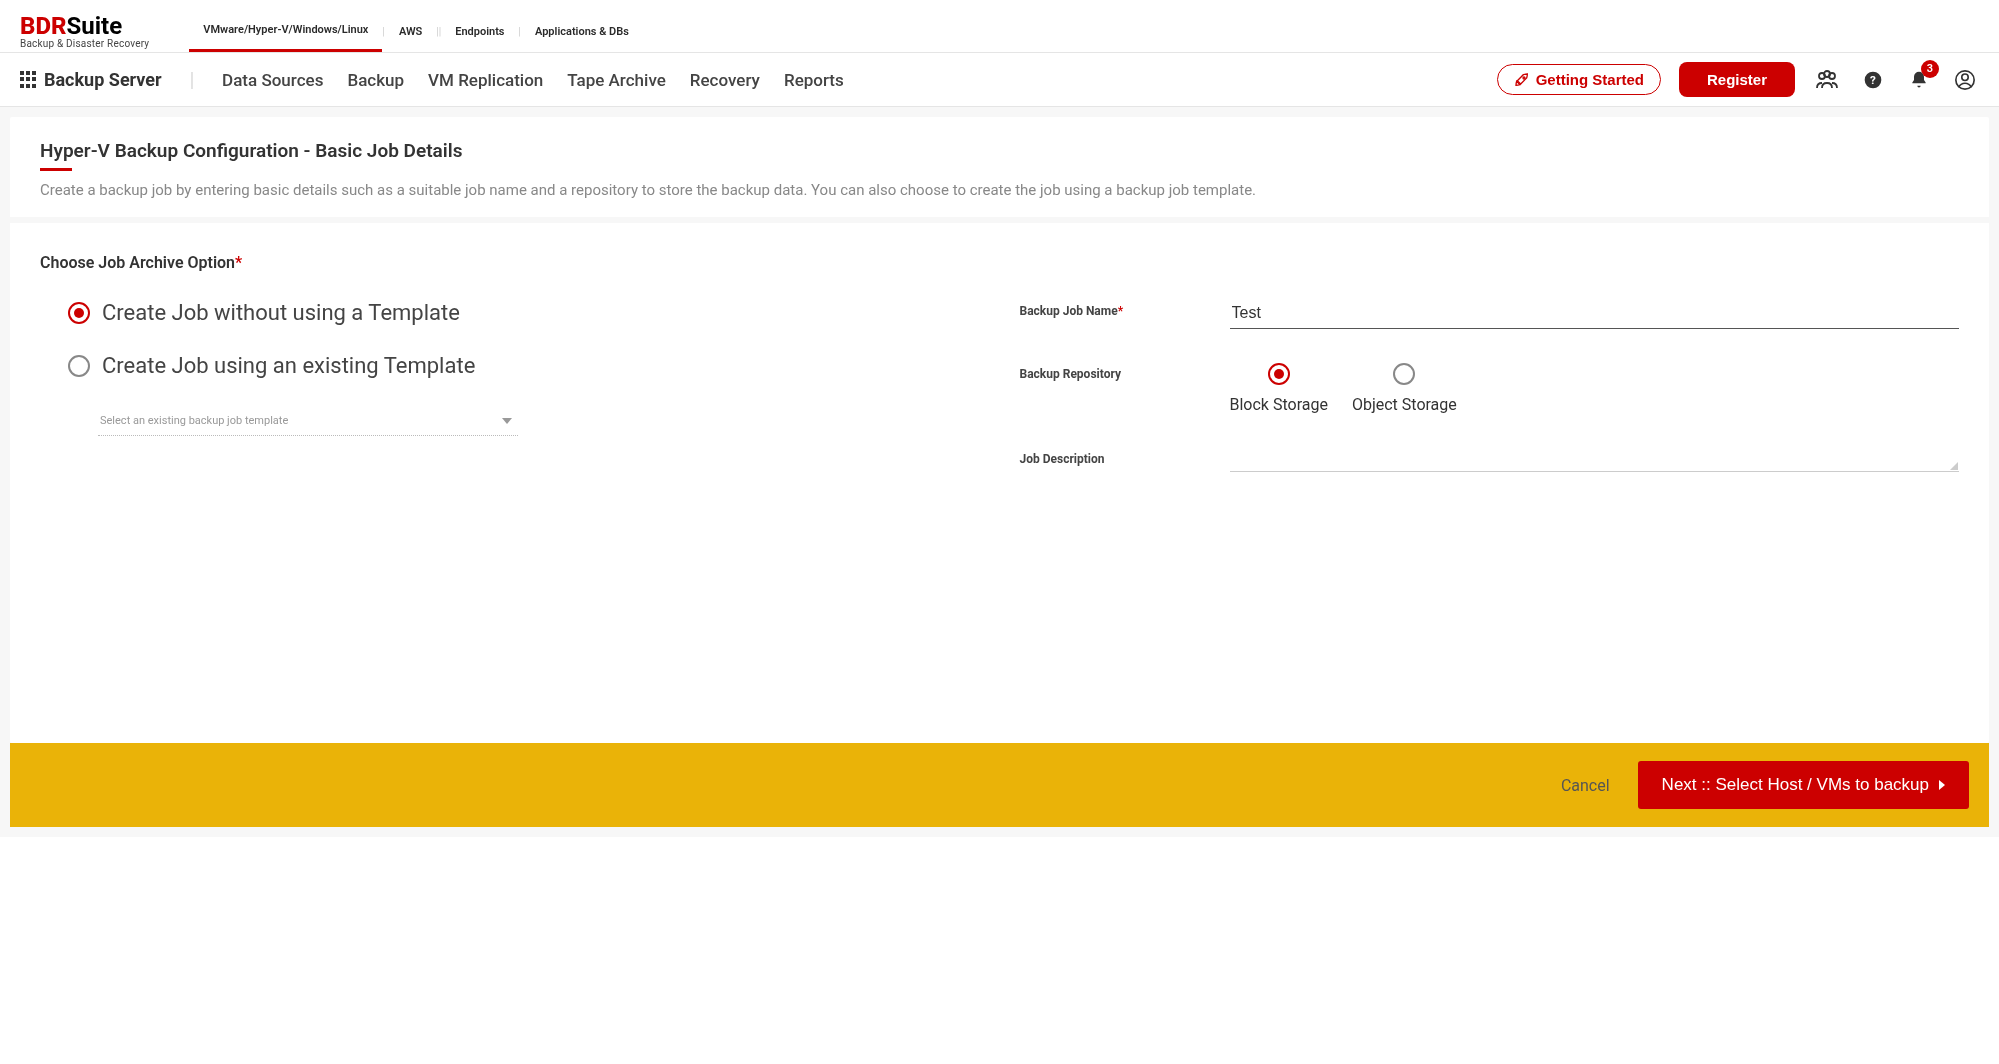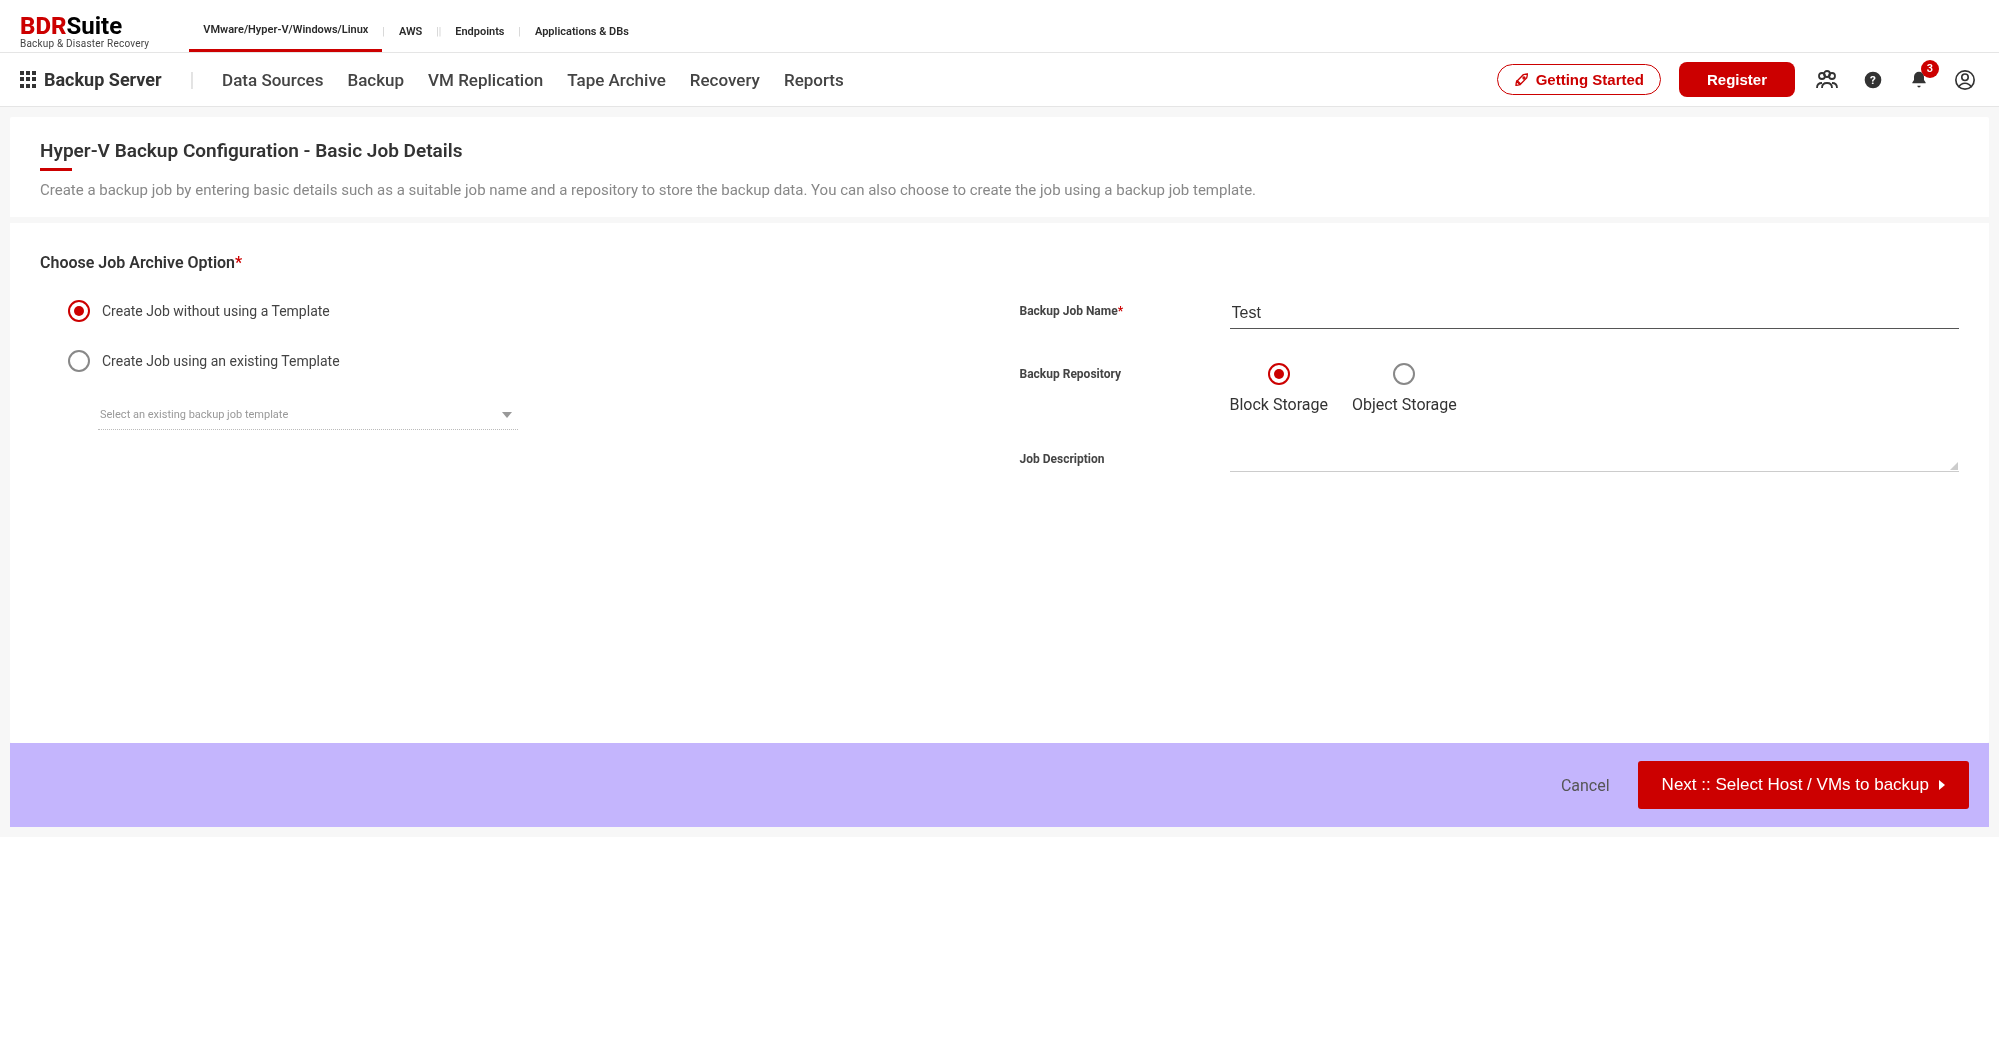--- a/index.html
+++ b/index.html
@@ -107,21 +107,21 @@
   .col { flex: 1; }
   .radio-row { display: flex; align-items: center; gap: 12px; margin-bottom: 28px; padding-left: 28px; cursor: pointer; }
   .radio-outer {
     width: 22px; height: 22px; border-radius: 50%;
     border: 2px solid #888;
     display: flex; align-items: center; justify-content: center;
     flex-shrink: 0;
   }
   .radio-outer.selected { border-color: #cc0000; }
   .radio-inner { width: 10px; height: 10px; border-radius: 50%; background: #cc0000; }
-  .radio-label { font-size: 14px; color: #444; }
+  .radio-label { font-size: 22px; color: #444; }
   .template-select {
     margin-left: 58px;
     width: 420px;
     border: none;
     border-bottom: 1.5px dotted #bbb;
     padding: 8px 28px 8px 2px;
     font-size: 11px;
     color: #999;
     background: transparent;
     position: relative;
@@ -159,21 +159,21 @@
     color: #333;
     position: relative;
   }
   .link-red { color: #cc0000; font-size: 15px; font-weight: 500; text-align: right; margin-top: 10px; cursor: pointer; }
   .footer {
     display: flex;
     justify-content: flex-end;
     align-items: center;
     gap: 28px;
     padding: 18px 20px;
-    background: #c4b5fd;
+    background: #eab308;
   }
   .cancel-link { color: #555; font-size: 16px; cursor: pointer; }
   .next-btn {
     background: #cc0000;
     color: #fff;
     border: none;
     border-radius: 3px;
     padding: 14px 24px;
     font-size: 17px;
     font-weight: 500;

